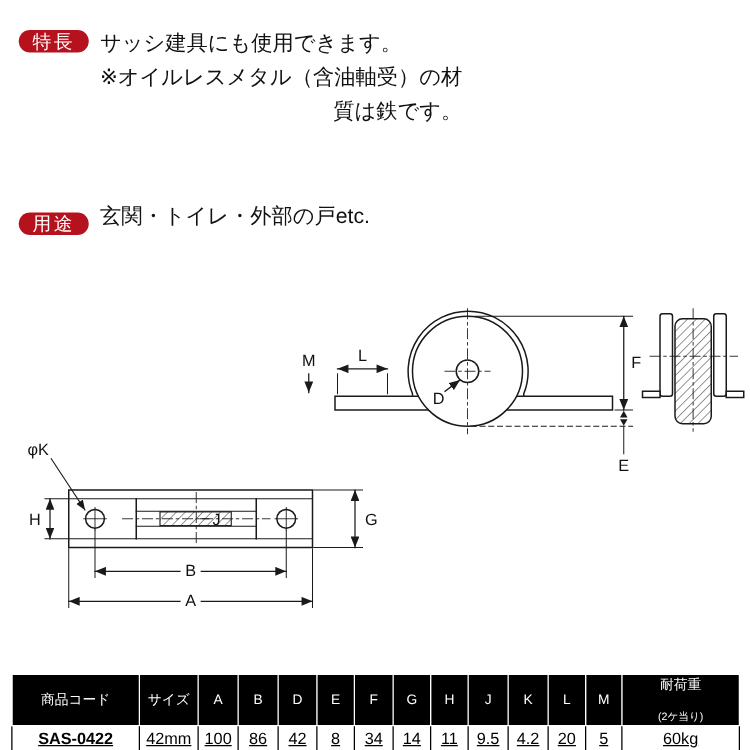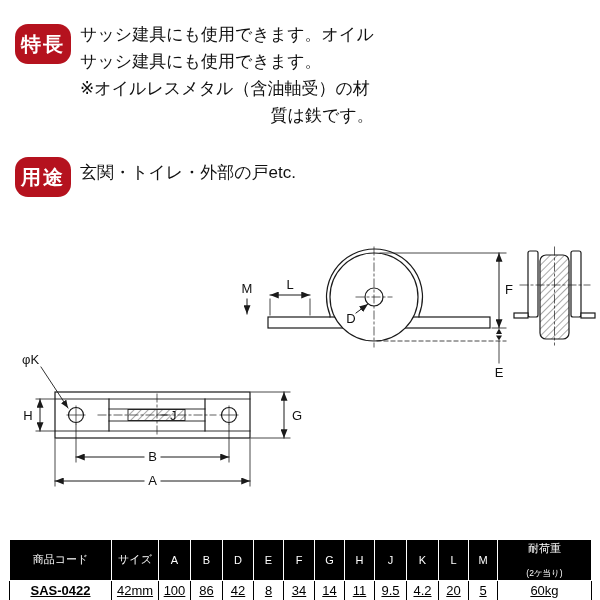--- a/index.html
+++ b/index.html
@@ -1,24 +1,24 @@
 <!DOCTYPE html>
 <html><head>
 <meta charset="utf-8">
 <style>
   * { margin:0; padding:0; box-sizing:border-box; }
   html,body { width:600px; height:600px; background:#fff;
     font-family:"Liberation Sans","DejaVu Sans",sans-serif; }
   .page { position:relative; width:600px; height:600px; background:#fff; overflow:hidden; color:#1a1a1a; }
 
-  .badge { position:absolute; left:15px; width:56px; height:40px; background:#b5121e;
-    border-radius:13px; color:#fff; font-weight:bold; font-size:20px; letter-spacing:2px;
+  .badge { position:absolute; left:15px; width:56px; height:18px; background:#b5121e;
+    border-radius:13px; color:#fff; font-weight:normal; font-size:15px; letter-spacing:2px;
     display:flex; align-items:center; justify-content:center; }
   #features-badge { top:24px; }
-  #usage-badge { top:157px; }
+  #usage-badge { top:170px; }
 
   .feature-text { position:absolute; left:80px; top:21px; font-size:17px; line-height:27px; color:#111; }
   .feature-text .indent { padding-left:27px;text-align:right; }
   .usage-text { position:absolute; left:80px; top:161px; font-size:17px; color:#111; }
 
   .drawing { position:absolute; left:0; top:225px; }
 
   table.spec { position:absolute; left:9px; top:539px; width:582px; border-collapse:collapse;
     border:1px solid #ef4444; table-layout:fixed; }
   table.spec th { background:#000; color:#fff; font-weight:normal; font-size:11px;
@@ -29,21 +29,20 @@
   th .load-sub { font-size:8.5px; line-height:1; margin-top:15px; }
   th .load-main { font-size:11px; line-height:1.1; }
 </style>
 </head>
 <body>
 
 <div class="page">
 
   <span class="badge" id="features-badge">特長</span>
   <div class="feature-text">
-    <div>サッシ建具にも使用できます。オイル</div>
     <div>サッシ建具にも使用できます。</div>
     <div>※オイルレスメタル（含油軸受）の材</div>
     <div class="indent">質は鉄です。</div>
   </div>
 
   <span class="badge" id="usage-badge">用途</span>
   <div class="usage-text">玄関・トイレ・外部の戸etc.</div>
 
   <svg class="drawing" width="600" height="300" viewBox="0 0 600 300" font-size="13" fill="#111" stroke-linecap="square">
     <defs>

